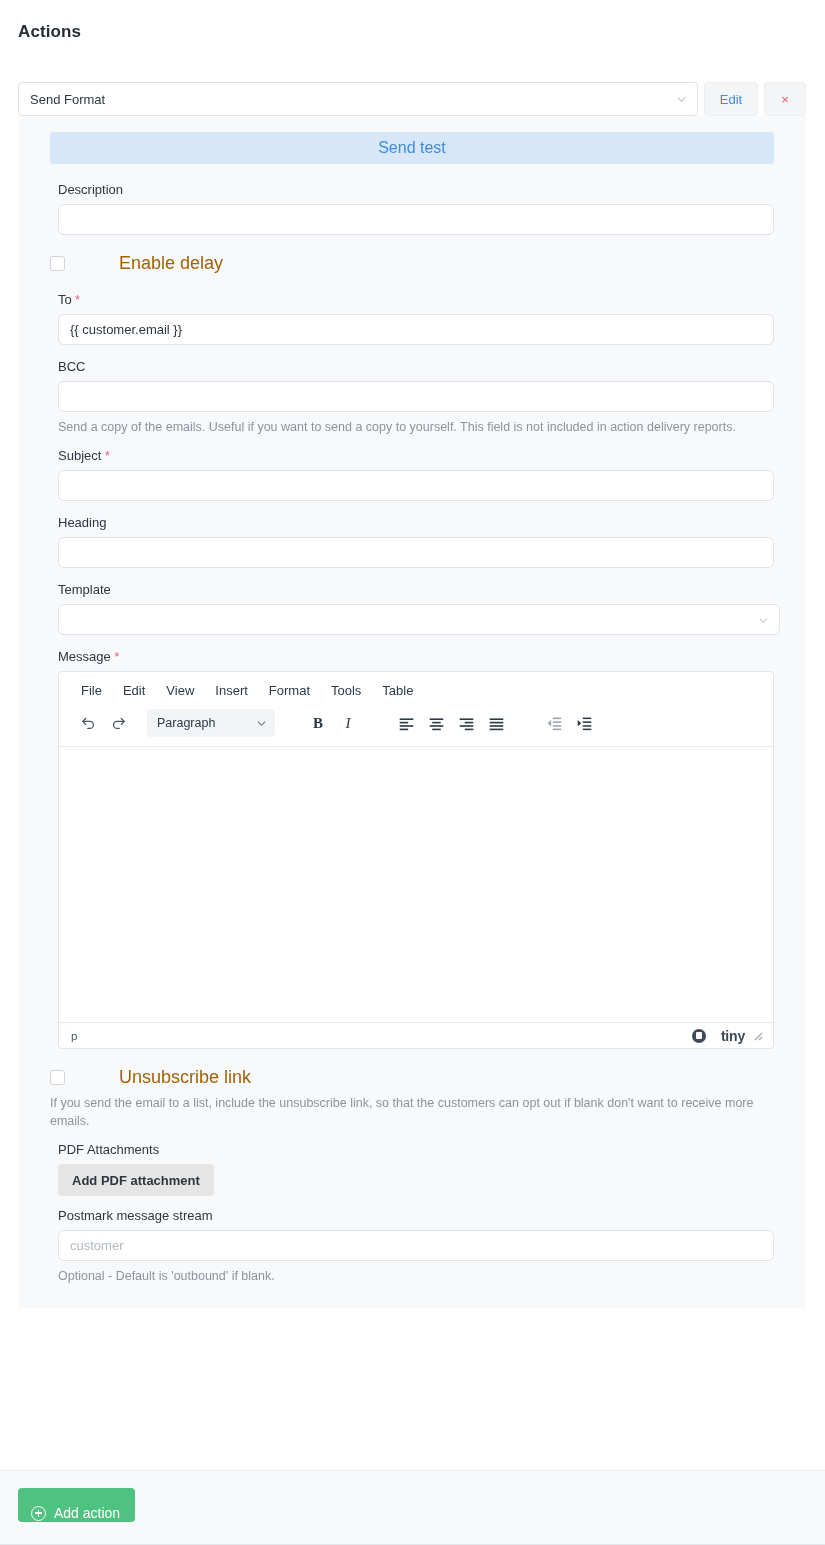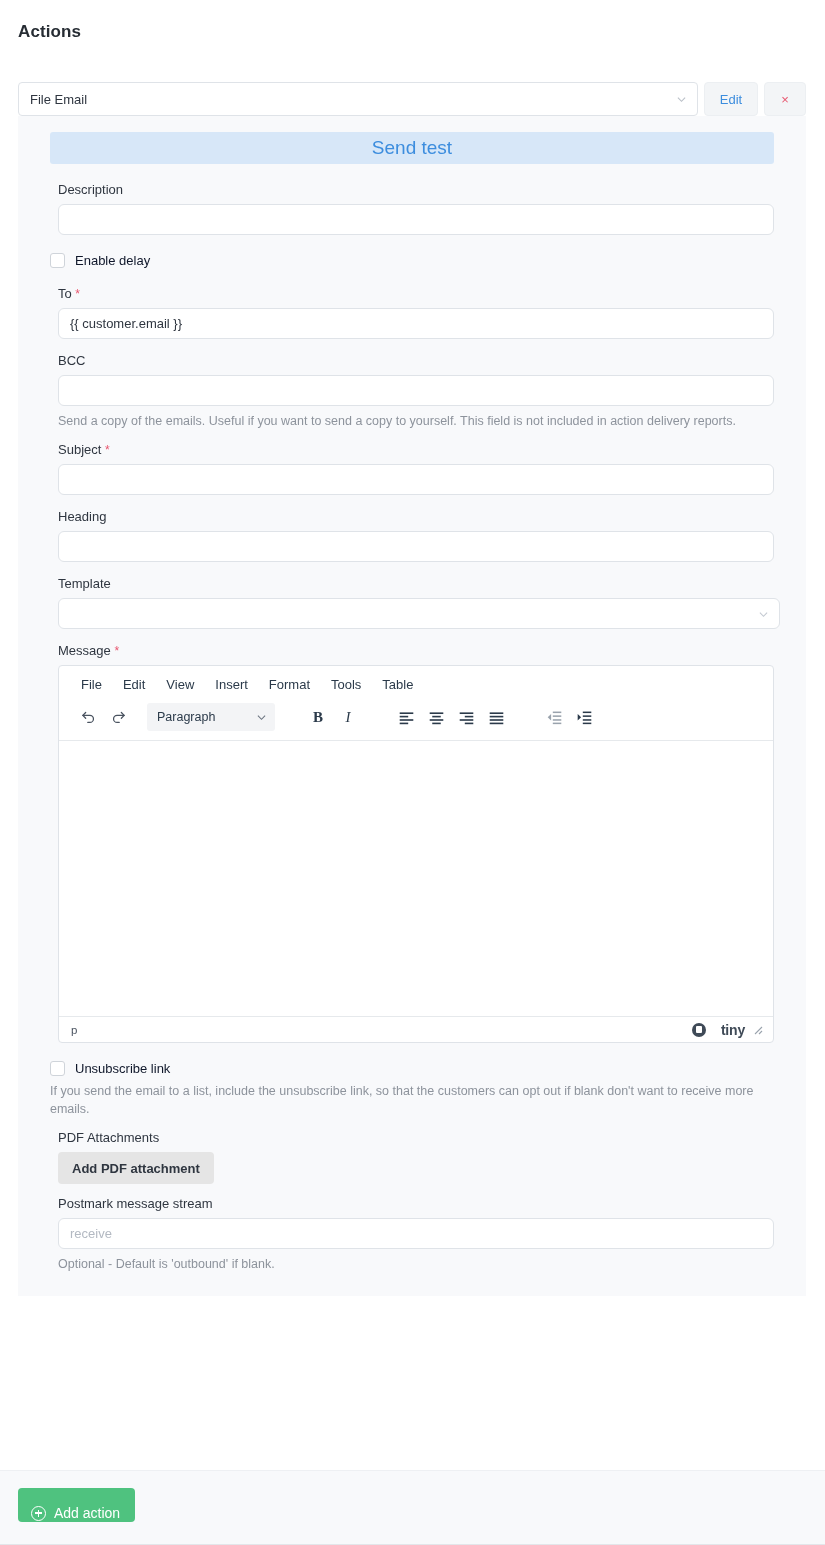--- a/index.html
+++ b/index.html
@@ -84,21 +84,21 @@
   .action-body {
     background: #f8f9fb;
     padding: 16px 32px 22px 32px;
   }
 
   .send-test {
     height: 32px;
     background: #d7e7f8;
     border-radius: 3px;
     color: #3c8dde;
-    font-size: 19px;
+    font-size: 16px;
     display: flex; align-items: center; justify-content: center;
     cursor: pointer;
     margin-bottom: 18px;
   }
 
   .field { margin-bottom: 0; margin-left: 8px; }
   .label {
     font-size: 13px;
     color: #2f3640;
     margin-bottom: 7px;
@@ -140,21 +140,21 @@
     gap: 10px;
   }
   .checkbox {
     width: 15px; height: 15px;
     border: 1px solid #cfd4da;
     border-radius: 3px;
     background: #ffffff;
     flex: 0 0 auto;
     cursor: pointer;
   }
-  .check-label { font-size: 13px; color: #0f172a; }
+  .check-label { font-size: 18px; color: #a16207; margin-left: 44px; }
 
   
   .editor {
     background: #ffffff;
     border: 1px solid #dfe3e8;
     border-radius: 4px;
     overflow: hidden;
   }
   .ed-menubar {
     display: flex;
@@ -296,21 +296,21 @@
 <body>
 
 <div class="page">
 
   <div class="page-title">Actions</div>
 
   <div class="action-card">
 
     <div class="action-head">
       <div class="action-select">
-        <span>File Email</span>
+        <span>Send Format</span>
         <span class="caret">
           <svg width="9" height="9" viewBox="0 0 10 10">
               <path d="M1 3 L5 7 L9 3" fill="none" stroke="#b9bfc7" stroke-width="1.2"></path>
             </svg>
         </span>
       </div>
       <div class="btn-edit">Edit</div>
       <div class="btn-remove">×</div>
     </div>
 
@@ -509,21 +509,21 @@
 
       <div class="field">
         <label class="label">PDF Attachments</label>
         <div class="btn-grey">Add PDF attachment</div>
       </div>
 
       <div class="spacer-12"></div>
 
       <div class="field">
         <label class="label">Postmark message stream</label>
-        <div class="input placeholder">receive</div>
+        <div class="input placeholder">customer</div>
         <div class="help">Optional - Default is 'outbound' if blank.</div>
       </div>
 
     </div>
   </div>
 
   <div class="footer">
     <div class="btn-add">
       <span class="plus-circle"></span>
       <span>Add action</span>

